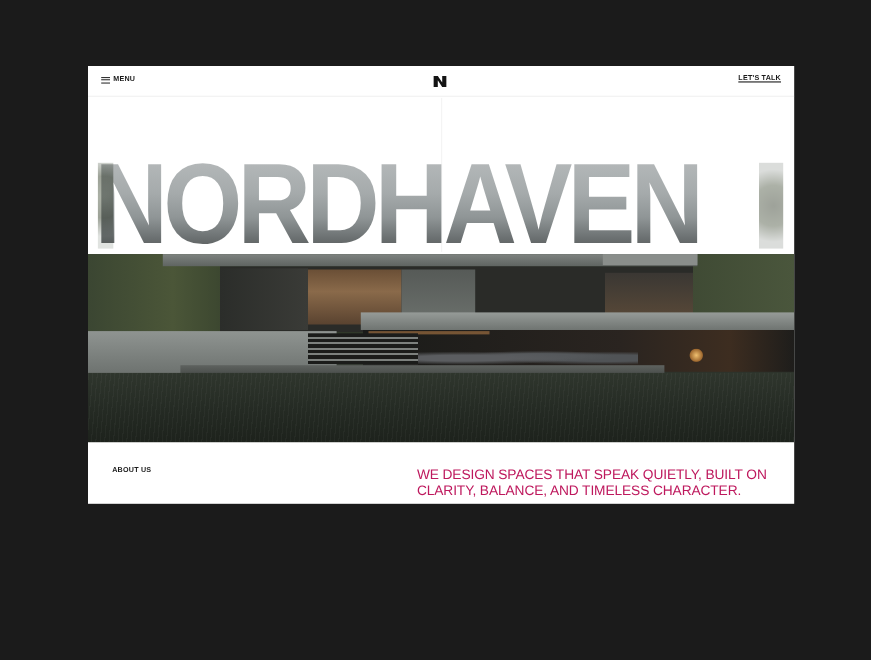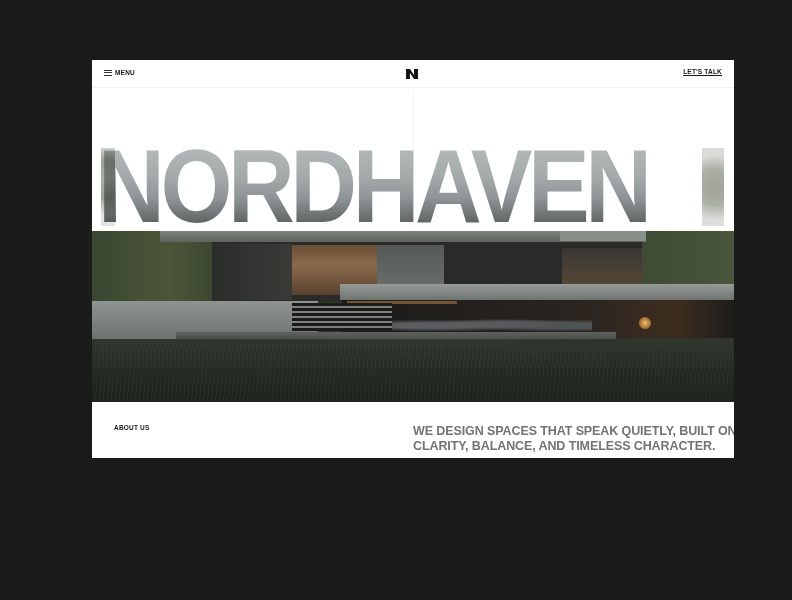--- a/index.html
+++ b/index.html
@@ -1,19 +1,19 @@
 <!DOCTYPE html>
 <html><head>
 <meta charset="utf-8">
 <style>
   * { box-sizing: border-box; margin: 0; padding: 0; }
   html, body { width: 792px; height: 600px; overflow: hidden; background: #1b1b1b; }
   body { font-family: "Liberation Sans", sans-serif; color: #161616; position: relative; }
 
-  .page { position: absolute; left: 92px; top: 60px; width: 642px; height: 398px; background: #ffffff; overflow: hidden; }
+  .page { position: absolute; left: 80px; top: 60px; width: 642px; height: 398px; background: #ffffff; overflow: hidden; }
 
   
   .header { position: absolute; left: 0; top: 0; width: 642px; height: 28px; border-bottom: 1px solid #f1f1f1; }
   .menu-btn { position: absolute; left: 12px; top: 9px; display: flex; align-items: center; gap: 3px; cursor: pointer; }
   .hamburger { width: 8px; height: 6px; display: flex; flex-direction: column; justify-content: space-between; }
   .hamburger span { display: block; height: 1px; background: #333; }
   .menu-label { font-size: 6.5px; font-weight: 700; letter-spacing: 0.2px; color: #1a1a1a; }
   .logo { position: absolute; left: 314px; top: 9px; width: 12px; height: 10px; }
   .talk-link { position: absolute; right: 12px; top: 8px; font-size: 6.5px; font-weight: 700; color: #1a1a1a; text-decoration: underline; letter-spacing: 0.2px; cursor: pointer; }
 
@@ -48,21 +48,21 @@
   .stairs { position: absolute; left: 200px; top: 72px; width: 100px; height: 28px;
     background: repeating-linear-gradient(180deg,#1b1c1a 0 3px,#7d817e 3px 5px); }
   .ledge { position: absolute; left: 84px; top: 101px; width: 440px; height: 9px; background: linear-gradient(180deg,#5e625f,#484c49); }
   .shrubs { position: absolute; left: 300px; top: 85px; width: 200px; height: 16px; background: radial-gradient(ellipse at 20% 60%, #5b5d60 0 20%, transparent 45%), radial-gradient(ellipse at 55% 50%, #55585b 0 22%, transparent 45%), radial-gradient(ellipse at 85% 60%, #505356 0 22%, transparent 45%); }
   .grass { position: absolute; left: 0; top: 108px; width: 642px; height: 63px;
     background: linear-gradient(180deg,#2f362d 0%,#252b24 50%,#1d221c 100%); }
   .grass::after { content: ""; position: absolute; inset: 0; background: repeating-linear-gradient(95deg, rgba(255,255,255,0.03) 0 1px, transparent 1px 4px); }
 
   
   .about-label { position: absolute; left: 22px; top: 364px; font-size: 6.5px; font-weight: 700; letter-spacing: 0.2px; color: #1a1a1a; }
-  .headline { position: absolute; left: 299px; top: 364px; width: 330px; font-size: 12.5px; font-weight: 700; line-height: 15px; color: #737373; letter-spacing: -0.1px; margin-left: 22px; }
+  .headline { position: absolute; left: 299px; top: 364px; width: 330px; font-size: 12.5px; font-weight: 400; line-height: 15px; color: #be185d; letter-spacing: -0.1px; }
   .para { position: absolute; top: 404px; width: 152px; font-size: 6.4px; line-height: 8.9px; color: #2a2a2a; }
   .para-1 { left: 299px; }
   .para-2 { left: 473px; }
   .learn-more { position: absolute; left: 299px; top: 492px; font-size: 6.2px; font-weight: 700; color: #1a1a1a; text-decoration: underline; letter-spacing: 0.2px; cursor: pointer; }
 </style>
 </head>
 <body>
 
 <div class="page">
 

